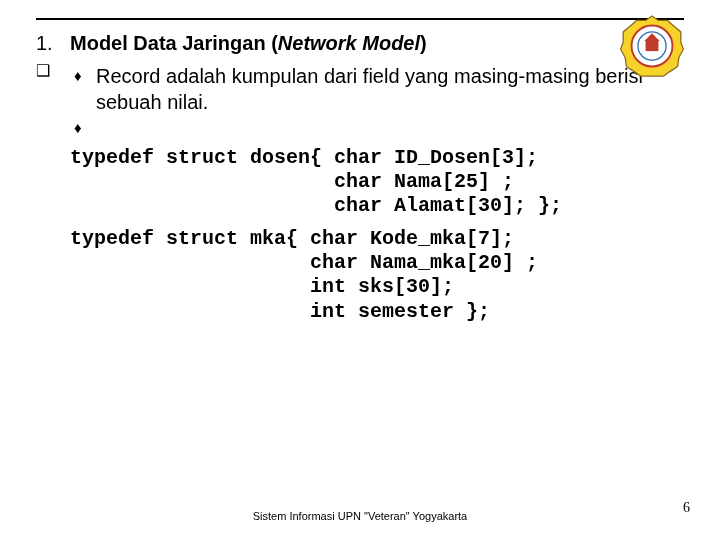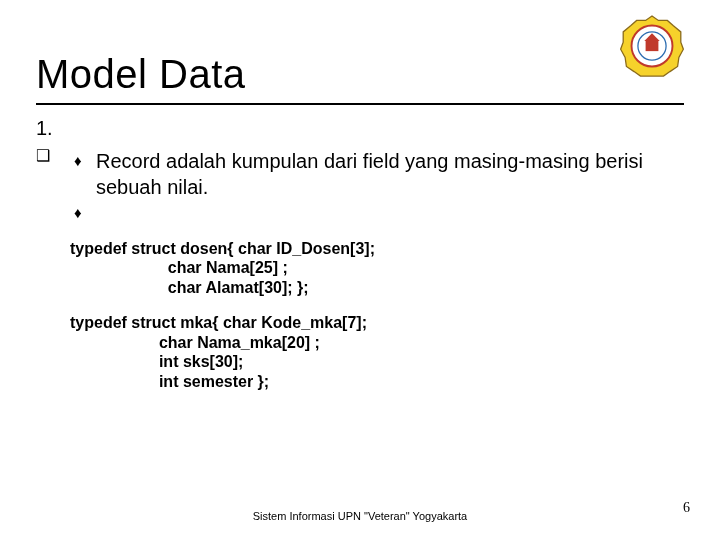--- a/index.html
+++ b/index.html
@@ -60,23 +60,23 @@
     margin-top: 4px;
     padding-left: 4px;
   }
   .sub-row {
     display: flex;
     font-size: 20px;
     line-height: 1.3;
   }
   .diamond { width: 22px; flex-shrink: 0; font-size: 15px; padding-top: 3px; }
   .code-block {
-    margin-top: 16px;
-    font-family: Liberation Sans, sans-serif;
-    font-size: 16px;
+    margin-top: 8px;
+    font-family: Liberation Mono, monospace;
+    font-size: 20px;
     font-weight: 700;
     line-height: 1.22;
     white-space: pre;
   }
   .footer {
     position: absolute;
     bottom: 18px;
     left: 0;
     width: 100%;
     text-align: center;
@@ -99,25 +99,27 @@
   <div class="logo">
     <svg viewBox="0 0 100 100">
       <polygon points="50,3 60,10 74,10 83,18 95,28 95,44 99,55 92,68 90,82 78,90 68,97 50,97 32,97 22,90 10,82 8,68 1,55 5,44 5,28 17,18 26,10 40,10" fill="#f6d22b" stroke="#8a6a1a" stroke-width="2"></polygon>
       <circle cx="50" cy="50" r="32" fill="#fff" stroke="#c0392b" stroke-width="3"></circle>
       <circle cx="50" cy="50" r="22" fill="none" stroke="#2b6cb0" stroke-width="2"></circle>
       <rect x="40" y="42" width="20" height="16" fill="#c0392b"></rect>
       <polygon points="50,30 62,42 38,42" fill="#c0392b"></polygon>
     </svg>
   </div>
 
-  <h1 class="title">Model Data</h1>
   <hr class="rule">
 
   <div class="row1">
     <div class="num">1.</div>
+    <div class="heading-text">
+      <span>Model Data Jaringan (</span><span class="italic">Network Model</span><span>)</span>
+    </div>
   </div>
 
   <div class="row2">
     <div class="bullet-sym">❑</div>
     <div style="flex:1">
       <div class="subs">
         <div class="sub-row">
           <div class="diamond">♦</div>
           <div>Record adalah kumpulan dari field yang masing-masing berisi sebuah nilai.</div>
         </div>

